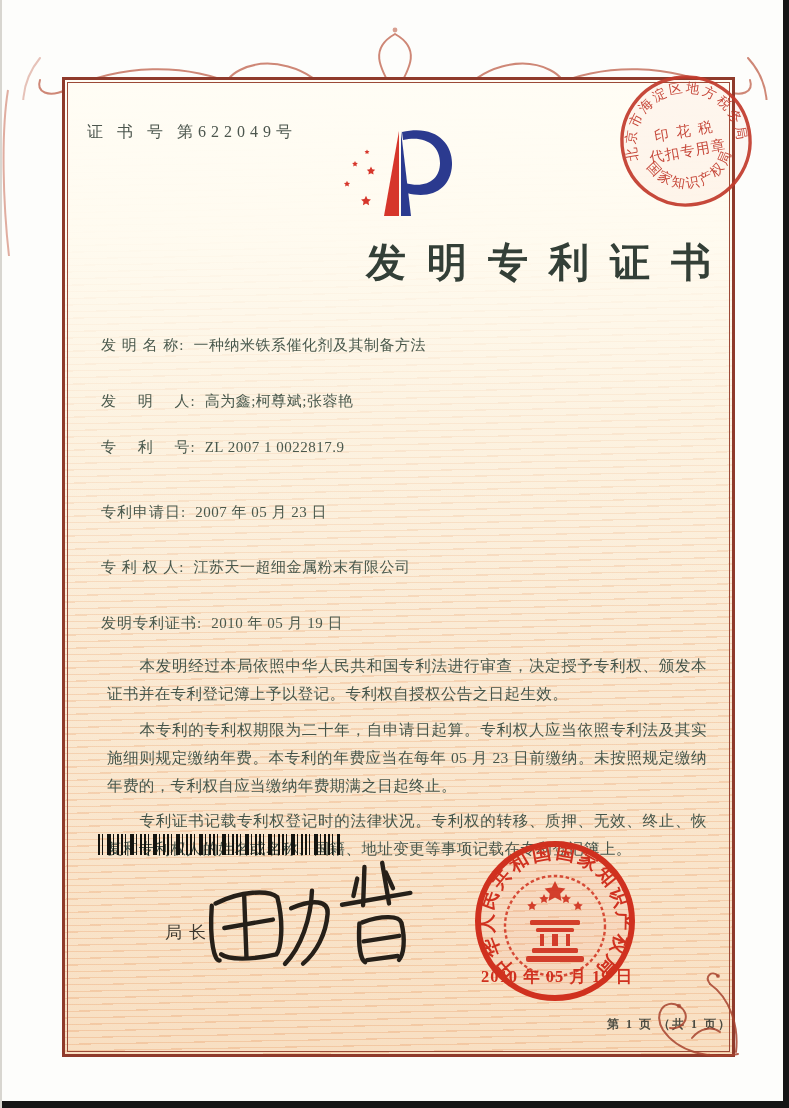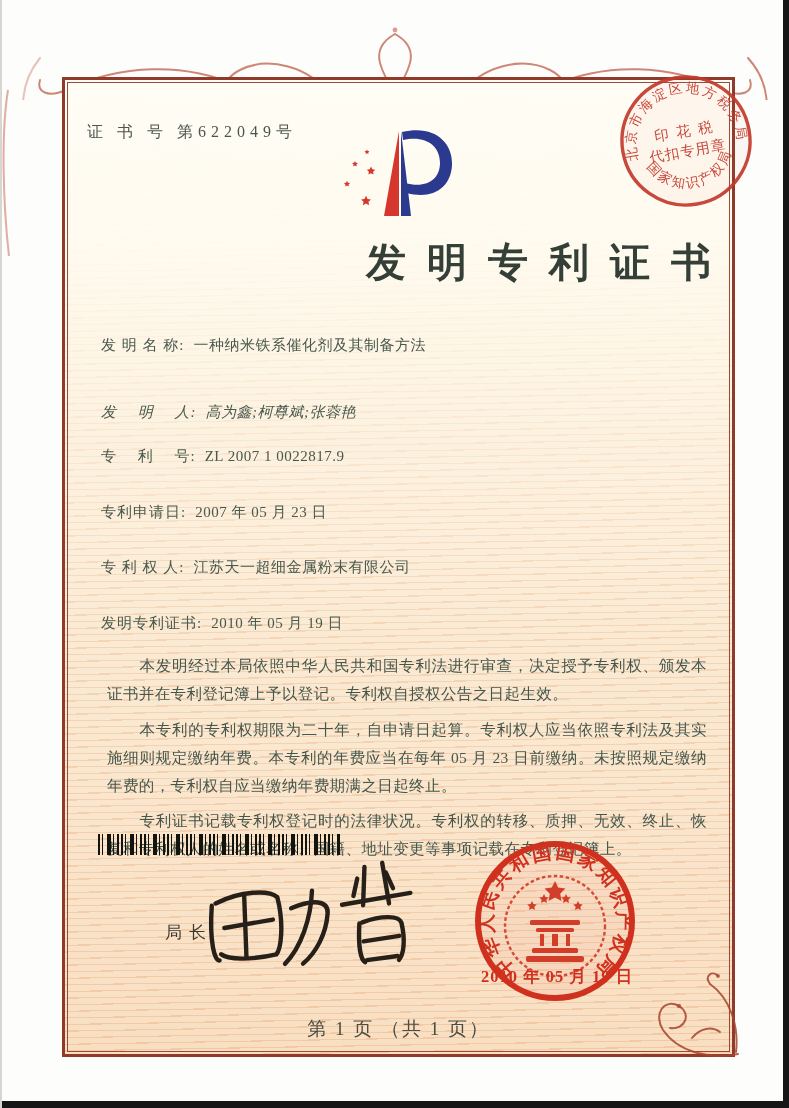--- a/index.html
+++ b/index.html
@@ -37,21 +37,21 @@
   .tax-stamp{position:absolute;left:546px;top:-14px;width:150px;height:150px;transform:rotate(-10deg);opacity:.92;z-index:6;}
 
   .doc-title{
     position:absolute;left:0;top:155px;width:100%;text-align:right;
     font-size:40px;font-weight:600;color:#333f37;letter-spacing:21px;text-indent:21px;
   }
 
   .field-row{position:absolute;left:36px;font-size:15px;color:#49584c;white-space:nowrap;}
   .field-row .lbl{display:inline-block;letter-spacing:1px;}
   .field-row .val{margin-left:9px;letter-spacing:.5px;}
-  .row-0{top:256px;} .row-1{top:323px;font-style:italic;} .row-2{top:367px;} .row-3{top:423px;} .row-4{top:478px;} .row-5{top:534px;}
+  .row-0{top:256px;} .row-1{top:312px;} .row-2{top:358px;} .row-3{top:423px;} .row-4{top:478px;} .row-5{top:534px;}
 
   .paragraphs{
     position:absolute;left:34px;top:564px;width:616px;
     font-size:15.5px;line-height:1.8;color:#46564b;text-align:justify;
   }
   .paragraphs p{margin:8px;text-indent:2.1em;letter-spacing:.4px;}
 
   .barcode{
     position:absolute;left:33px;top:754px;width:242px;height:21px;
     background:repeating-linear-gradient(90deg,
@@ -65,22 +65,22 @@
   .sig-role{position:absolute;left:100px;top:841px;font-size:17px;letter-spacing:7px;color:#3d382f;}
   .signature{position:absolute;left:128px;top:775px;width:235px;height:130px;}
 
   .issue-seal{position:absolute;left:405px;top:756px;width:170px;height:170px;z-index:4;}
   .seal-date{
     position:absolute;left:416px;top:886px;z-index:5;
     font-size:16.5px;letter-spacing:1px;color:#d0311f;font-weight:600;white-space:nowrap;
   }
 
   .footer{
-    position:absolute;left:0;top:936px;width:100%;text-align:center;
-    font-size:19px;letter-spacing:2px;color:#4c4c42;
+    position:absolute;left:0;top:936px;width:100%;text-align:right;
+    font-size:12px;letter-spacing:2px;color:#4c4c42;font-weight:bold;
   }
 </style>
 </head>
 <body>
 
 <div class="scan-edge-right"></div>
 <div class="scan-edge-bottom"></div>
 <div class="scan-edge-left"></div>
 
 <svg class="flourish" style="left:0;top:0;width:789px;height:100px" viewBox="0 0 789 100">

